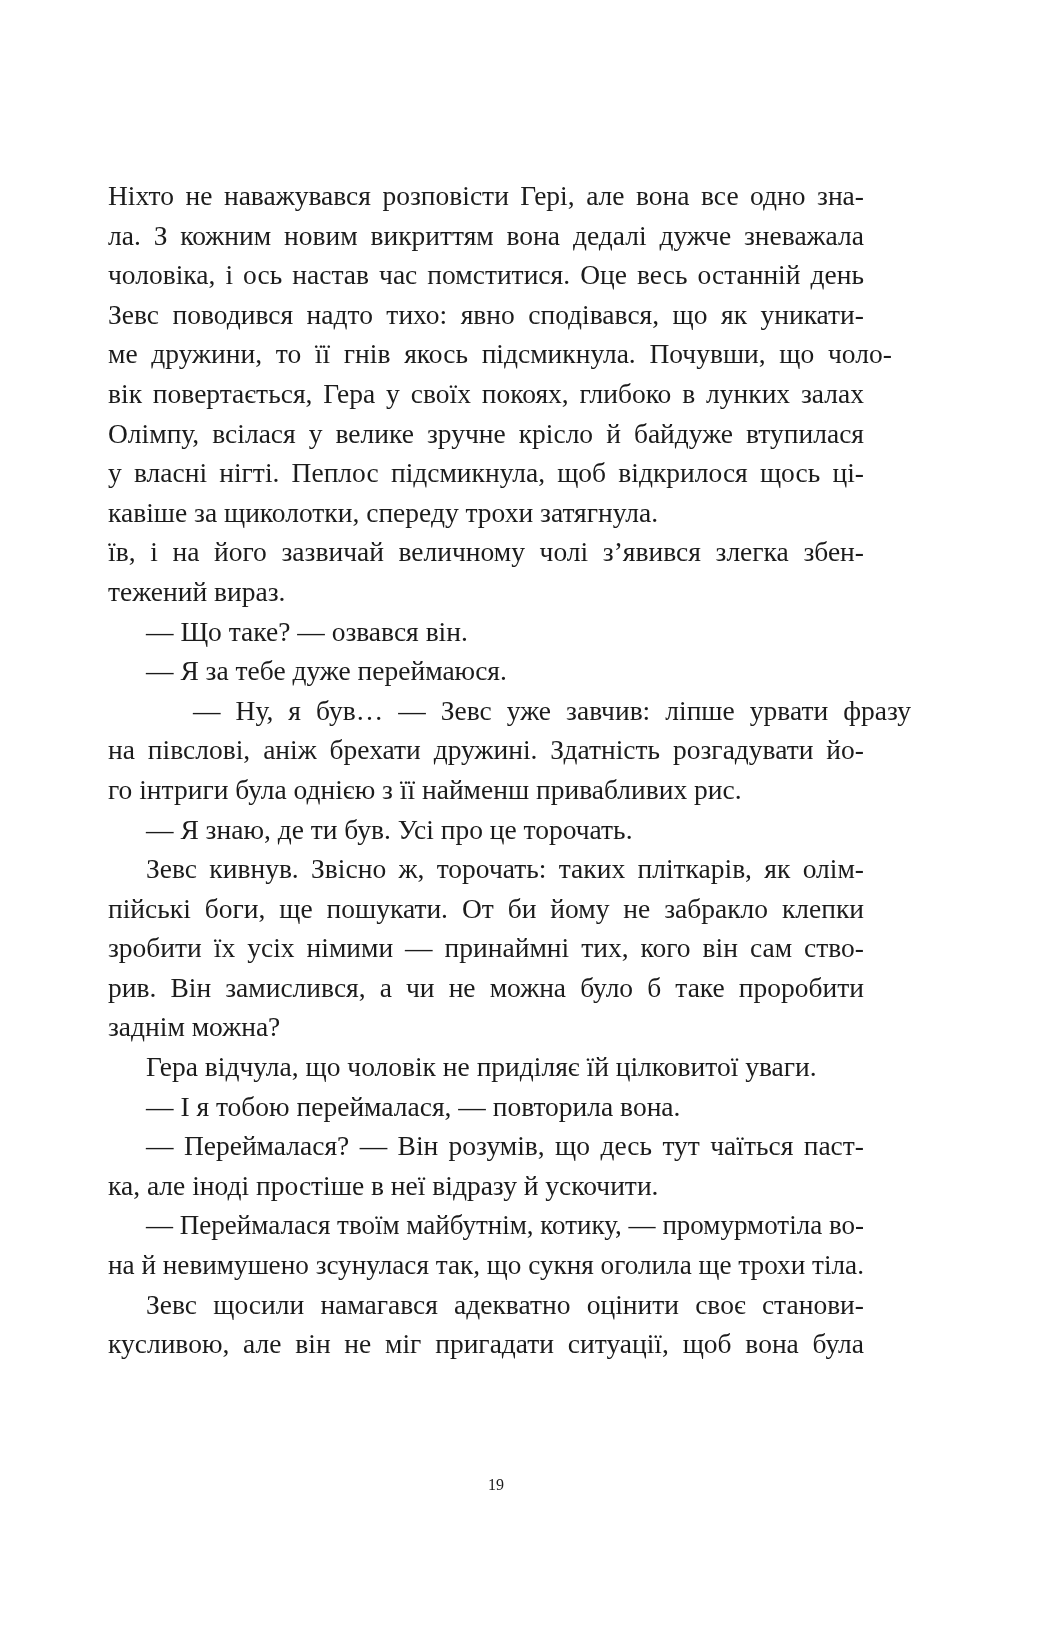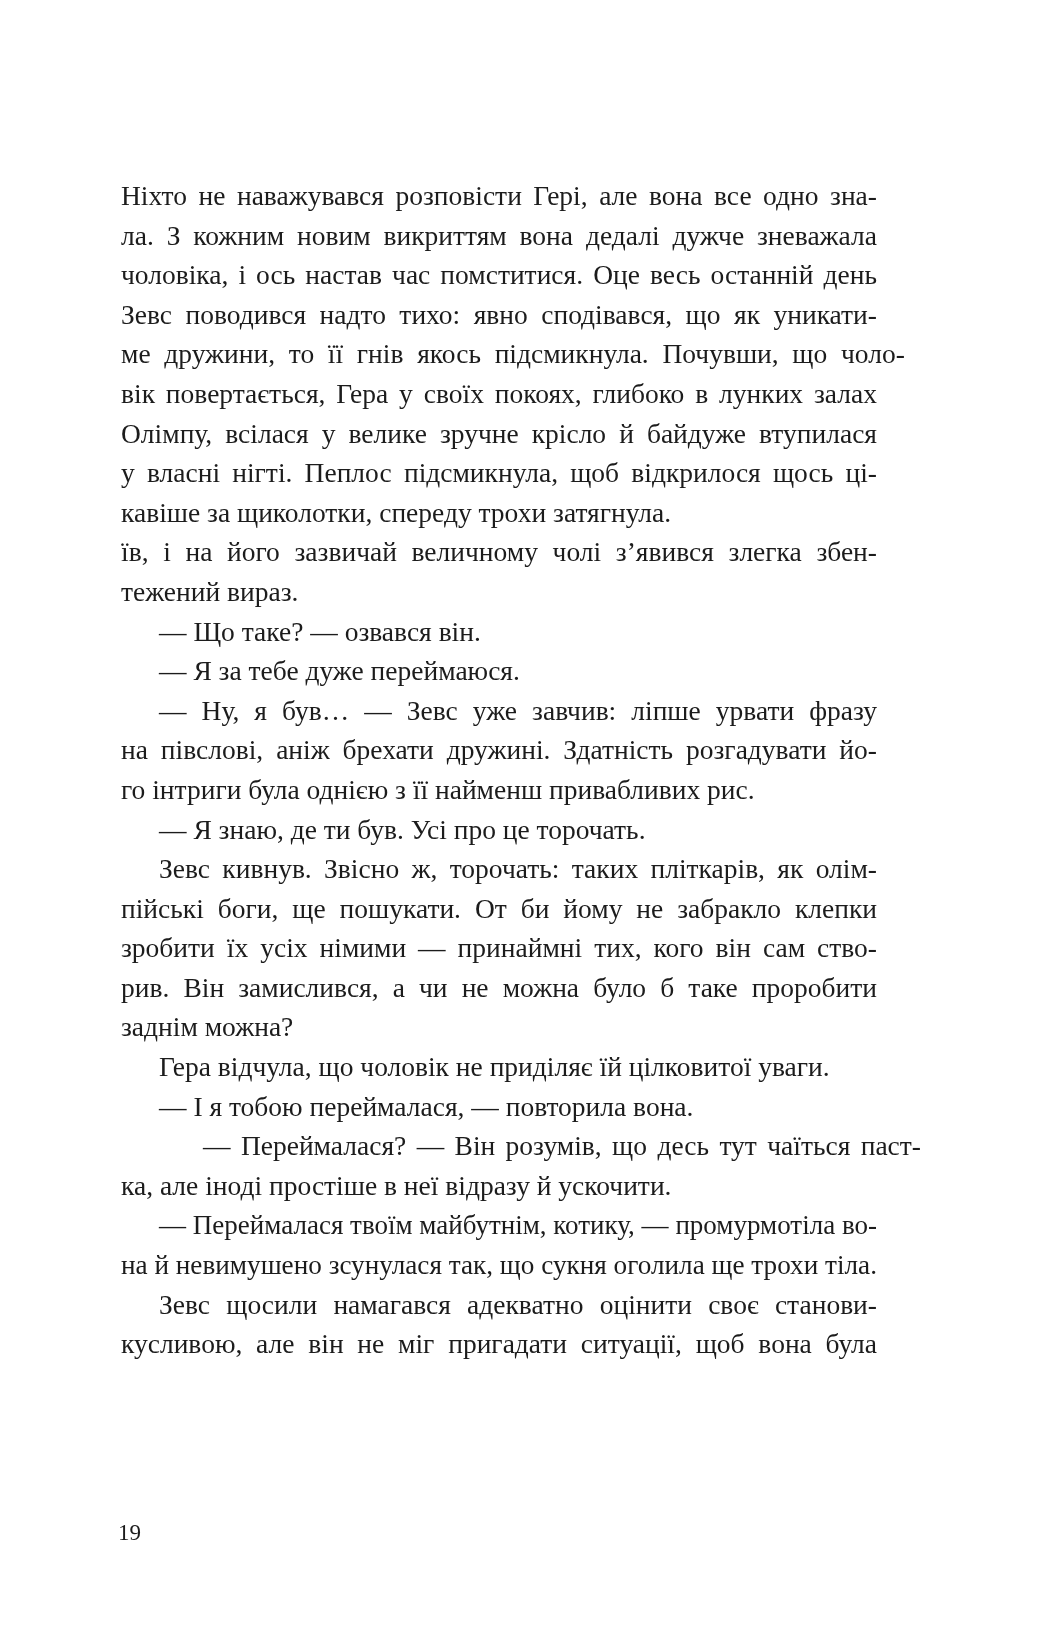--- a/index.html
+++ b/index.html
@@ -12,21 +12,21 @@
   }
   .book-page {
     position: relative;
     width: 1040px;
     height: 1630px;
     background: #ffffff;
     font-family: "Liberation Serif", "DejaVu Serif", serif;
   }
   .text-block {
     position: absolute;
-    left: 121px;
+    left: 108px;
     top: 176px;
     width: 756px;
     color: #1c1c1c;
   }
   .line {
     font-size: 27.5px;
     line-height: 39.6px;
     white-space: nowrap;
     text-rendering: optimizeLegibility;
   }
@@ -36,56 +36,56 @@
   .lt {
     display: inline-block;
     white-space: pre;
     vertical-align: baseline;
   }
   .page-number {
     position: absolute;
     left: 118px;
     top: 1470px;
     width: 756px;
-    font-size: 23px;
+    text-align: center;
+    font-size: 16px;
     line-height: 30px;
     color: #1c1c1c;
-    margin-top: 48px;
   }
 </style>
 </head>
 <body style="background: rgb(255, 255, 255);">
 
 <div class="book-page">
   <div class="text-block" style="color: rgb(28, 28, 28);">
     <div class="line just"><span class="lt" style="word-spacing: 4.64062px;">Ніхто не наважувався розповісти Гері, але вона все одно зна-</span></div>
     <div class="line just"><span class="lt" style="word-spacing: 5.98633px;">ла. З кожним новим викриттям вона дедалі дужче зневажала</span></div>
     <div class="line just"><span class="lt" style="word-spacing: 3.17708px;">чоловіка, і ось настав час помститися. Оце весь останній день</span></div>
     <div class="line just"><span class="lt" style="word-spacing: 6.59766px;">Зевс поводився надто тихо: явно сподівався, що як уникати-</span></div>
     <div class="line just"><span class="lt" style="word-spacing: 6.8125px;">ме дружини, то її гнів якось підсмикнула. Почувши, що чоло-</span></div>
     <div class="line just"><span class="lt" style="word-spacing: 4.00347px;">вік повертається, Гера у своїх покоях, глибоко в лунких залах</span></div>
     <div class="line just"><span class="lt" style="word-spacing: 6.1582px; font-family: Liberation Serif, serif;">Олімпу, всілася у велике зручне крісло й байдуже втупилася</span></div>
     <div class="line just"><span class="lt" style="word-spacing: 5.30859px;">у власні нігті. Пеплос підсмикнула, щоб відкрилося щось ці-</span></div>
     <div class="line last"><span class="lt">кавіше за щиколотки, спереду трохи затягнула.</span></div>
     <div class="line just"><span class="lt" style="word-spacing: 7.78125px;">їв, і на його зазвичай величному чолі з’явився злегка збен-</span></div>
     <div class="line last"><span class="lt">тежений вираз.</span></div>
     <div class="line indent last"><span class="lt">— Що таке? — озвався він.</span></div>
     <div class="line indent last"><span class="lt">— Я за тебе дуже переймаюся.</span></div>
-    <div class="line indent just"><span class="lt" style="word-spacing: 8.16406px;">— Ну, я був… — Зевс уже завчив: ліпше урвати фразу</span></div>
+    <div class="line indent just"><span class="lt" style="word-spacing: 8.16406px; margin-left: 47px;">— Ну, я був… — Зевс уже завчив: ліпше урвати фразу</span></div>
     <div class="line just"><span class="lt" style="word-spacing: 6.04688px;">на півслові, аніж брехати дружині. Здатність розгадувати йо-</span></div>
     <div class="line last"><span class="lt">го інтриги була однією з її найменш привабливих рис.</span></div>
     <div class="line indent last"><span class="lt">— Я знаю, де ти був. Усі про це торочать.</span></div>
     <div class="line indent just"><span class="lt" style="word-spacing: 5.46484px;">Зевс кивнув. Звісно ж, торочать: таких пліткарів, як олім-</span></div>
     <div class="line just"><span class="lt" style="word-spacing: 7.03646px;">пійські боги, ще пошукати. От би йому не забракло клепки</span></div>
     <div class="line just"><span class="lt" style="word-spacing: 5.11875px;">зробити їх усіх німими — принаймні тих, кого він сам ство-</span></div>
     <div class="line just"><span class="lt" style="word-spacing: 7.22187px;">рив. Він замислився, а чи не можна було б таке проробити</span></div>
     <div class="line last"><span class="lt">заднім можна?</span></div>
     <div class="line indent last"><span class="lt">Гера відчула, що чоловік не приділяє їй цілковитої уваги.</span></div>
     <div class="line indent last"><span class="lt">— І я тобою переймалася, — повторила вона.</span></div>
-    <div class="line indent just"><span class="lt" style="word-spacing: 3.50868px; margin-left: 44px;">— Переймалася? — Він розумів, що десь тут чаїться паст-</span></div>
+    <div class="line indent just"><span class="lt" style="word-spacing: 3.50868px;">— Переймалася? — Він розумів, що десь тут чаїться паст-</span></div>
     <div class="line last"><span class="lt">ка, але іноді простіше в неї відразу й ускочити.</span></div>
     <div class="line indent just"><span class="lt" style="transform-origin: left center; transform: scaleX(0.982762);">— Переймалася твоїм майбутнім, котику, — промурмотіла во-</span></div>
     <div class="line just"><span class="lt" style="transform-origin: left center; transform: scaleX(0.989347);">на й невимушено зсунулася так, що сукня оголила ще трохи тіла.</span></div>
     <div class="line indent just"><span class="lt" style="word-spacing: 9.32812px;">Зевс щосили намагався адекватно оцінити своє станови-</span></div>
     <div class="line just"><span class="lt" style="word-spacing: 6.89931px;">кусливою, але він не міг пригадати ситуації, щоб вона була</span></div>
   </div>
   <div class="page-number" style="color: rgb(28, 28, 28);">19</div>
 </div>
 
 </body></html>

